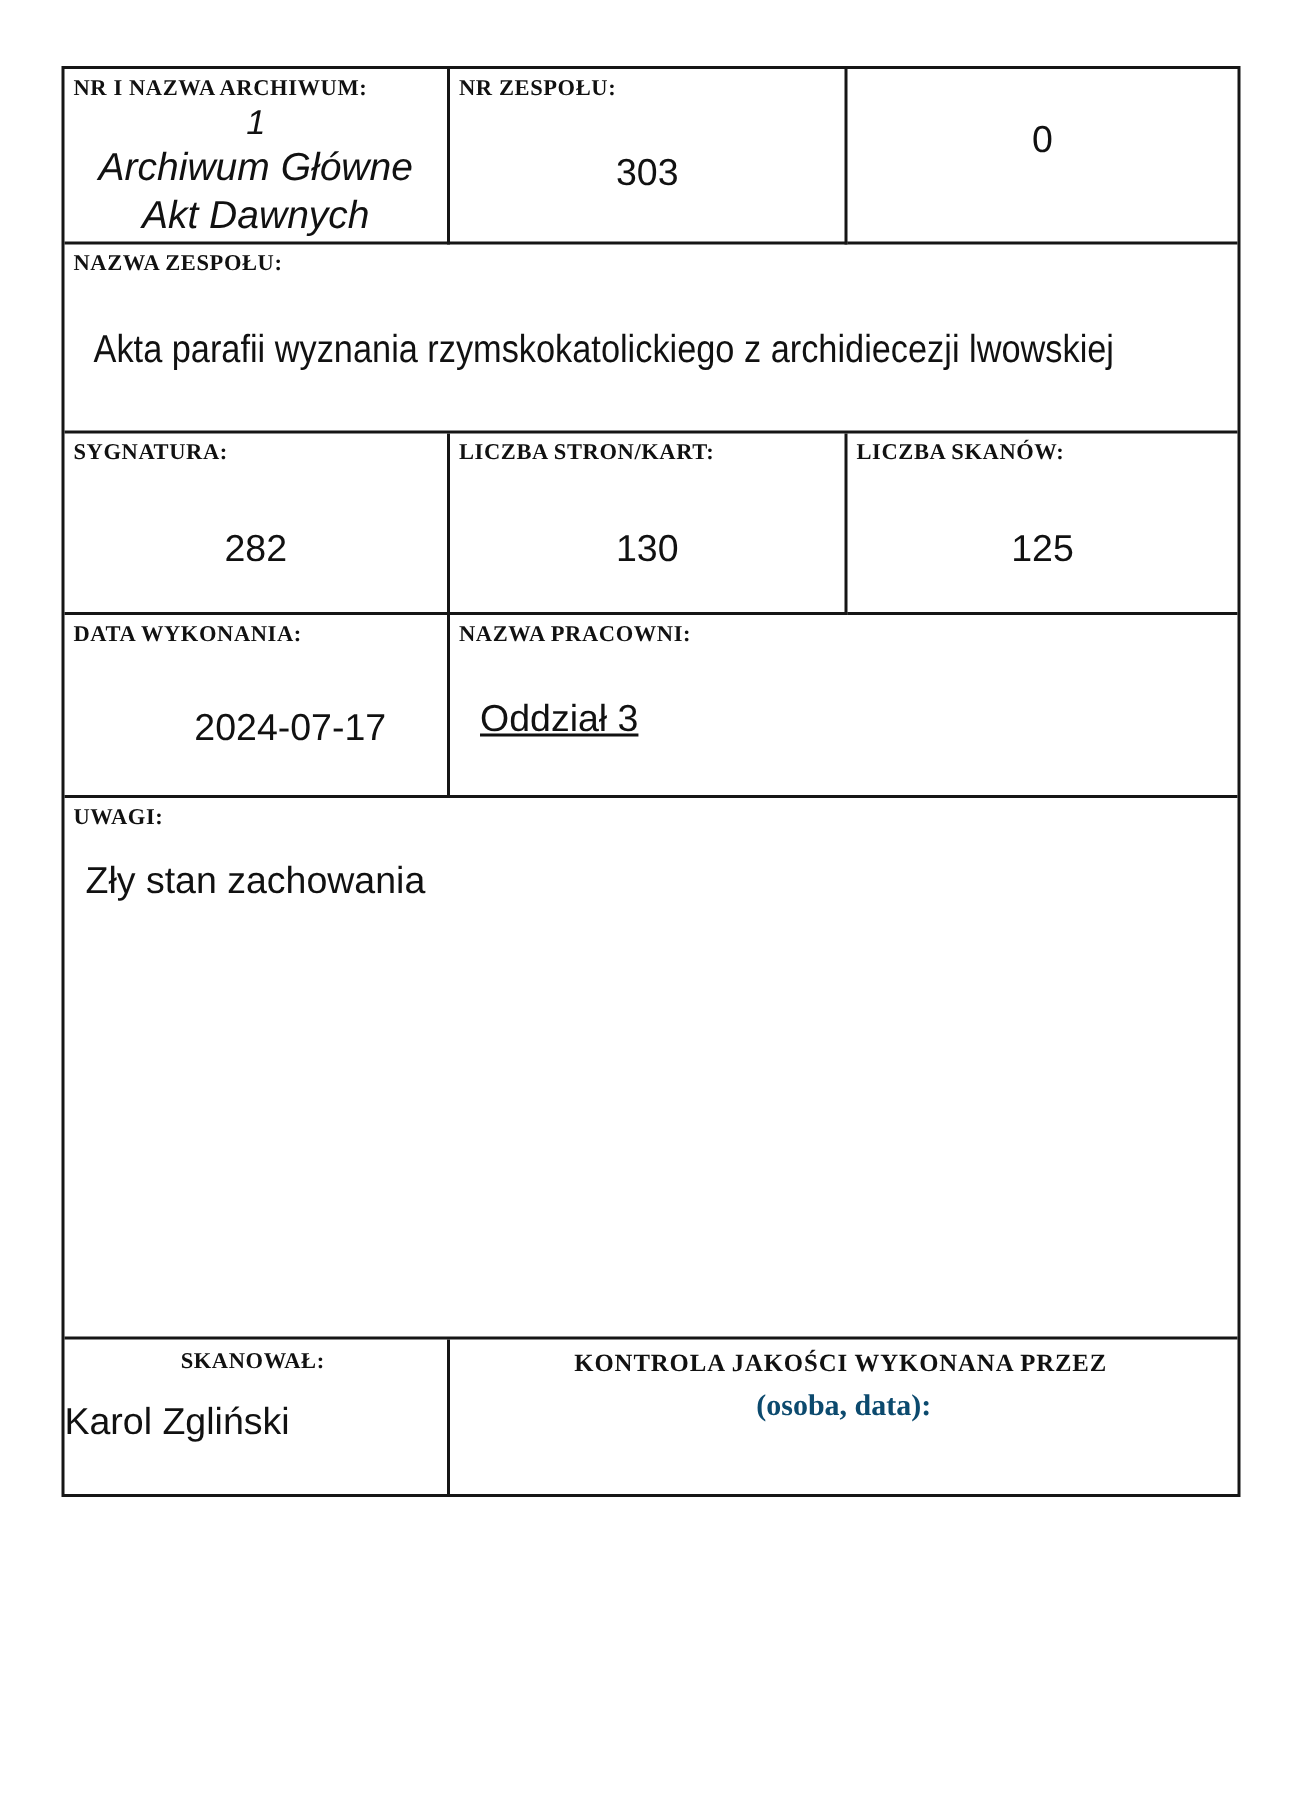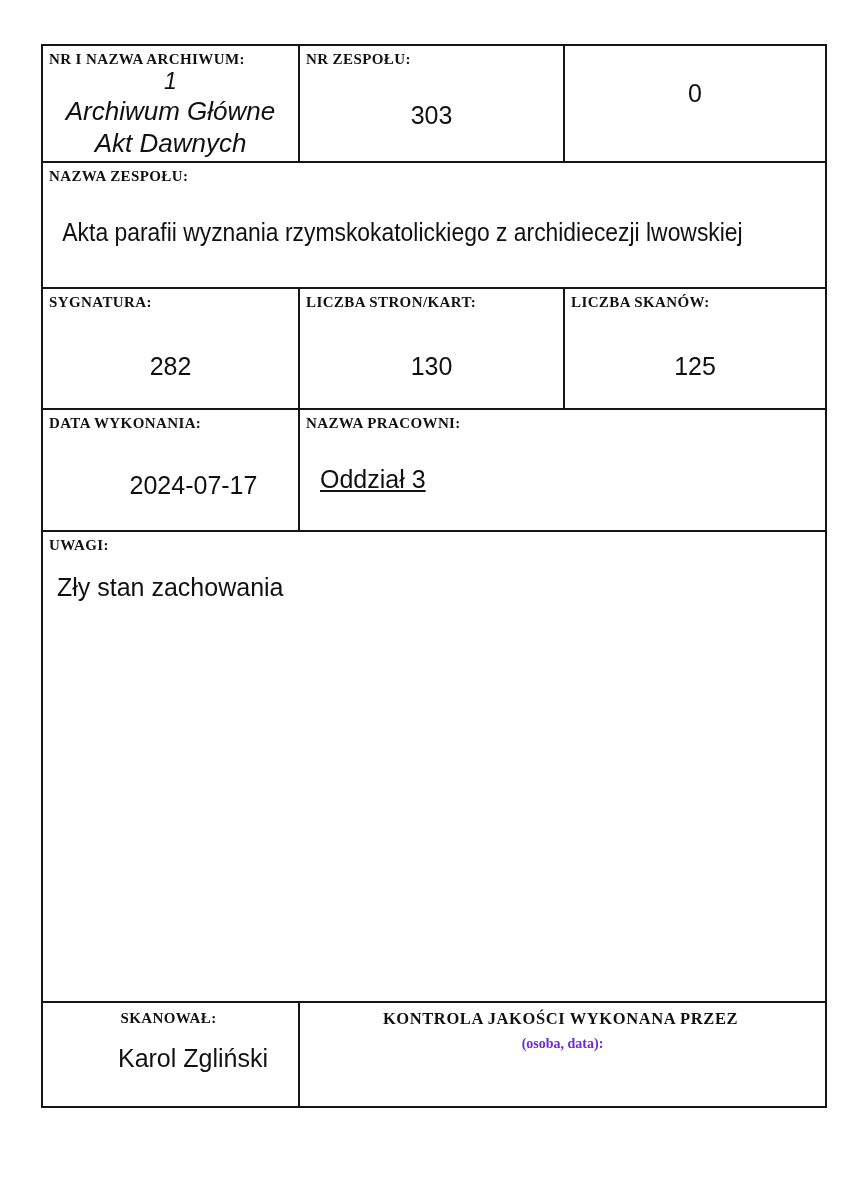--- a/index.html
+++ b/index.html
@@ -12,21 +12,21 @@
     width: 865px;
     height: 1200px;
     background: #ffffff;
     overflow: hidden;
   }
   .form-table {
     position: absolute;
     left: 41px;
     top: 44px;
     width: 786px;
-    height: 1064px;
+    height: 954px;
     border: 2px solid #161616;
     box-sizing: border-box;
     display: grid;
     grid-template-columns: 257px 265px 1fr;
     grid-template-rows: 117px 126px 121px 122px 1fr 103px;
     background: #ffffff;
   }
   .cell {
     position: relative;
     border-right: 2px solid #161616;
@@ -54,23 +54,23 @@
     padding-left: 0;
     padding-top: 7px;
   }
   .lbl-big {
     font-size: 16.5px;
     letter-spacing: 0.6px;
   }
   .sublbl {
     font-family: "Liberation Serif", serif;
     font-weight: bold;
-    font-size: 14px;
+    font-size: 20px;
     text-align: center;
-    color: #6d28d9;
+    color: #0c4a6e;
     margin-top: 8px;
   }
 
   .val {
     font-family: "Liberation Sans", sans-serif;
     font-size: 25px;
     color: #111111;
     line-height: 1.2;
   }
   .val-center { text-align: center; }
@@ -106,22 +106,21 @@
     margin-top: 32px;
     padding-left: 20px;
     text-decoration: underline;
   }
   .remarks-val {
     margin-top: 18px;
     padding-left: 14px;
   }
   .scanner-val {
     margin-top: 16px;
-    text-align: center;
-    padding-left: 45px;
+    text-align: left;
   }
 </style>
 </head>
 <body>
 
 <div class="page">
   <div class="form-table">
 
     <div class="cell">
       <div class="lbl">NR I NAZWA ARCHIWUM:</div>

